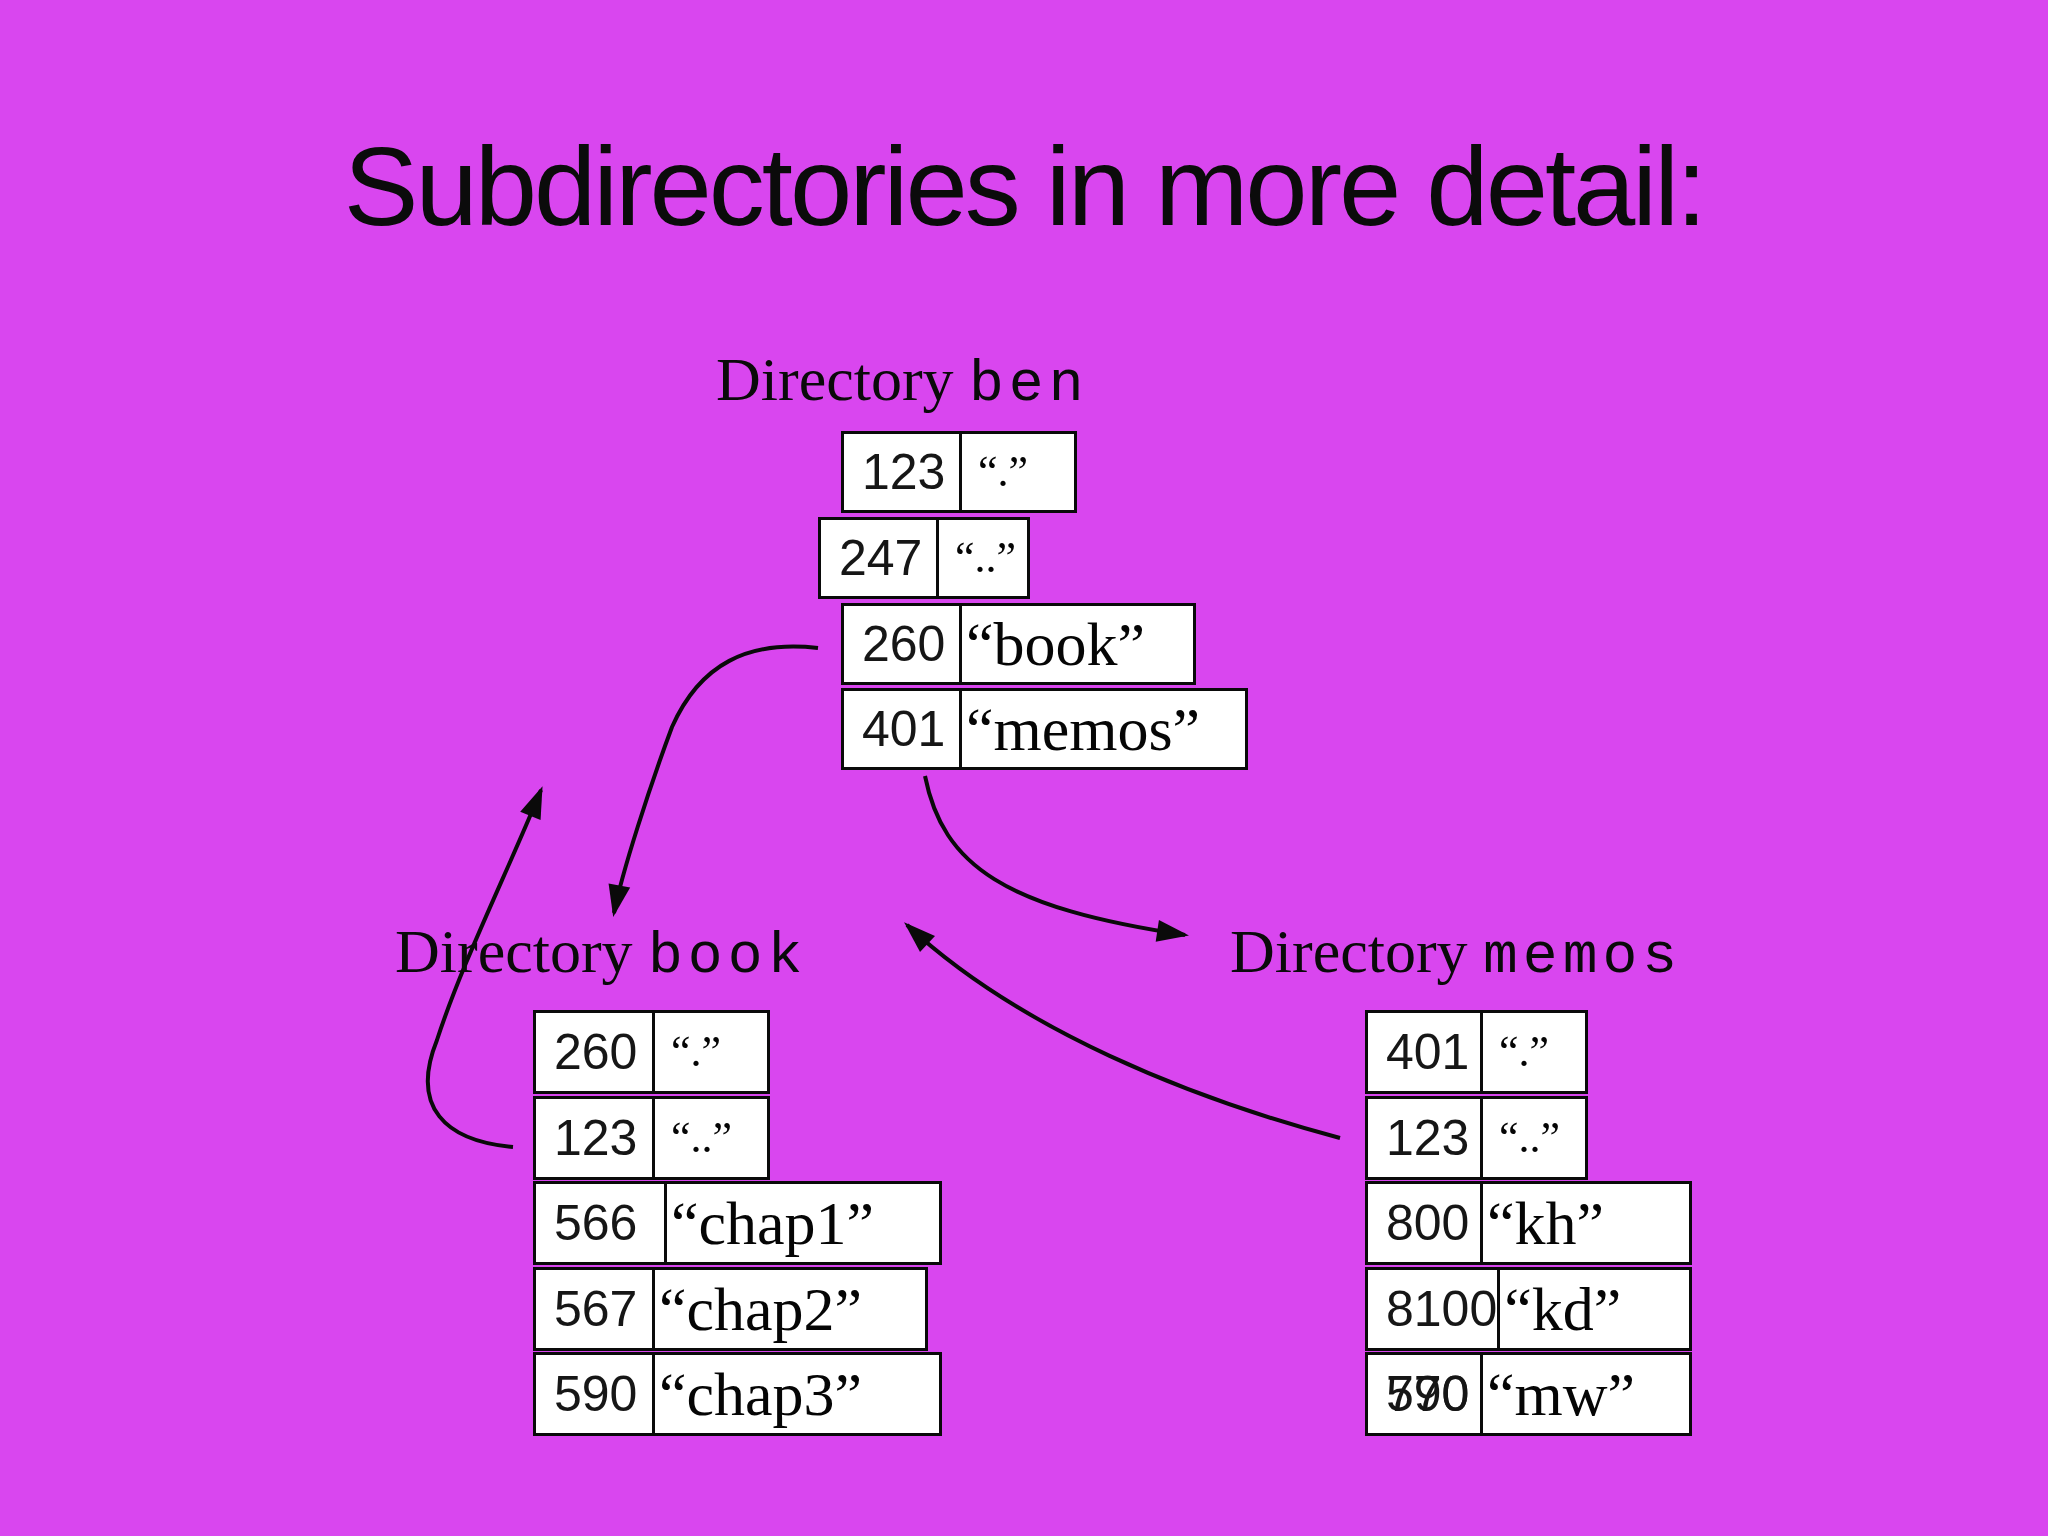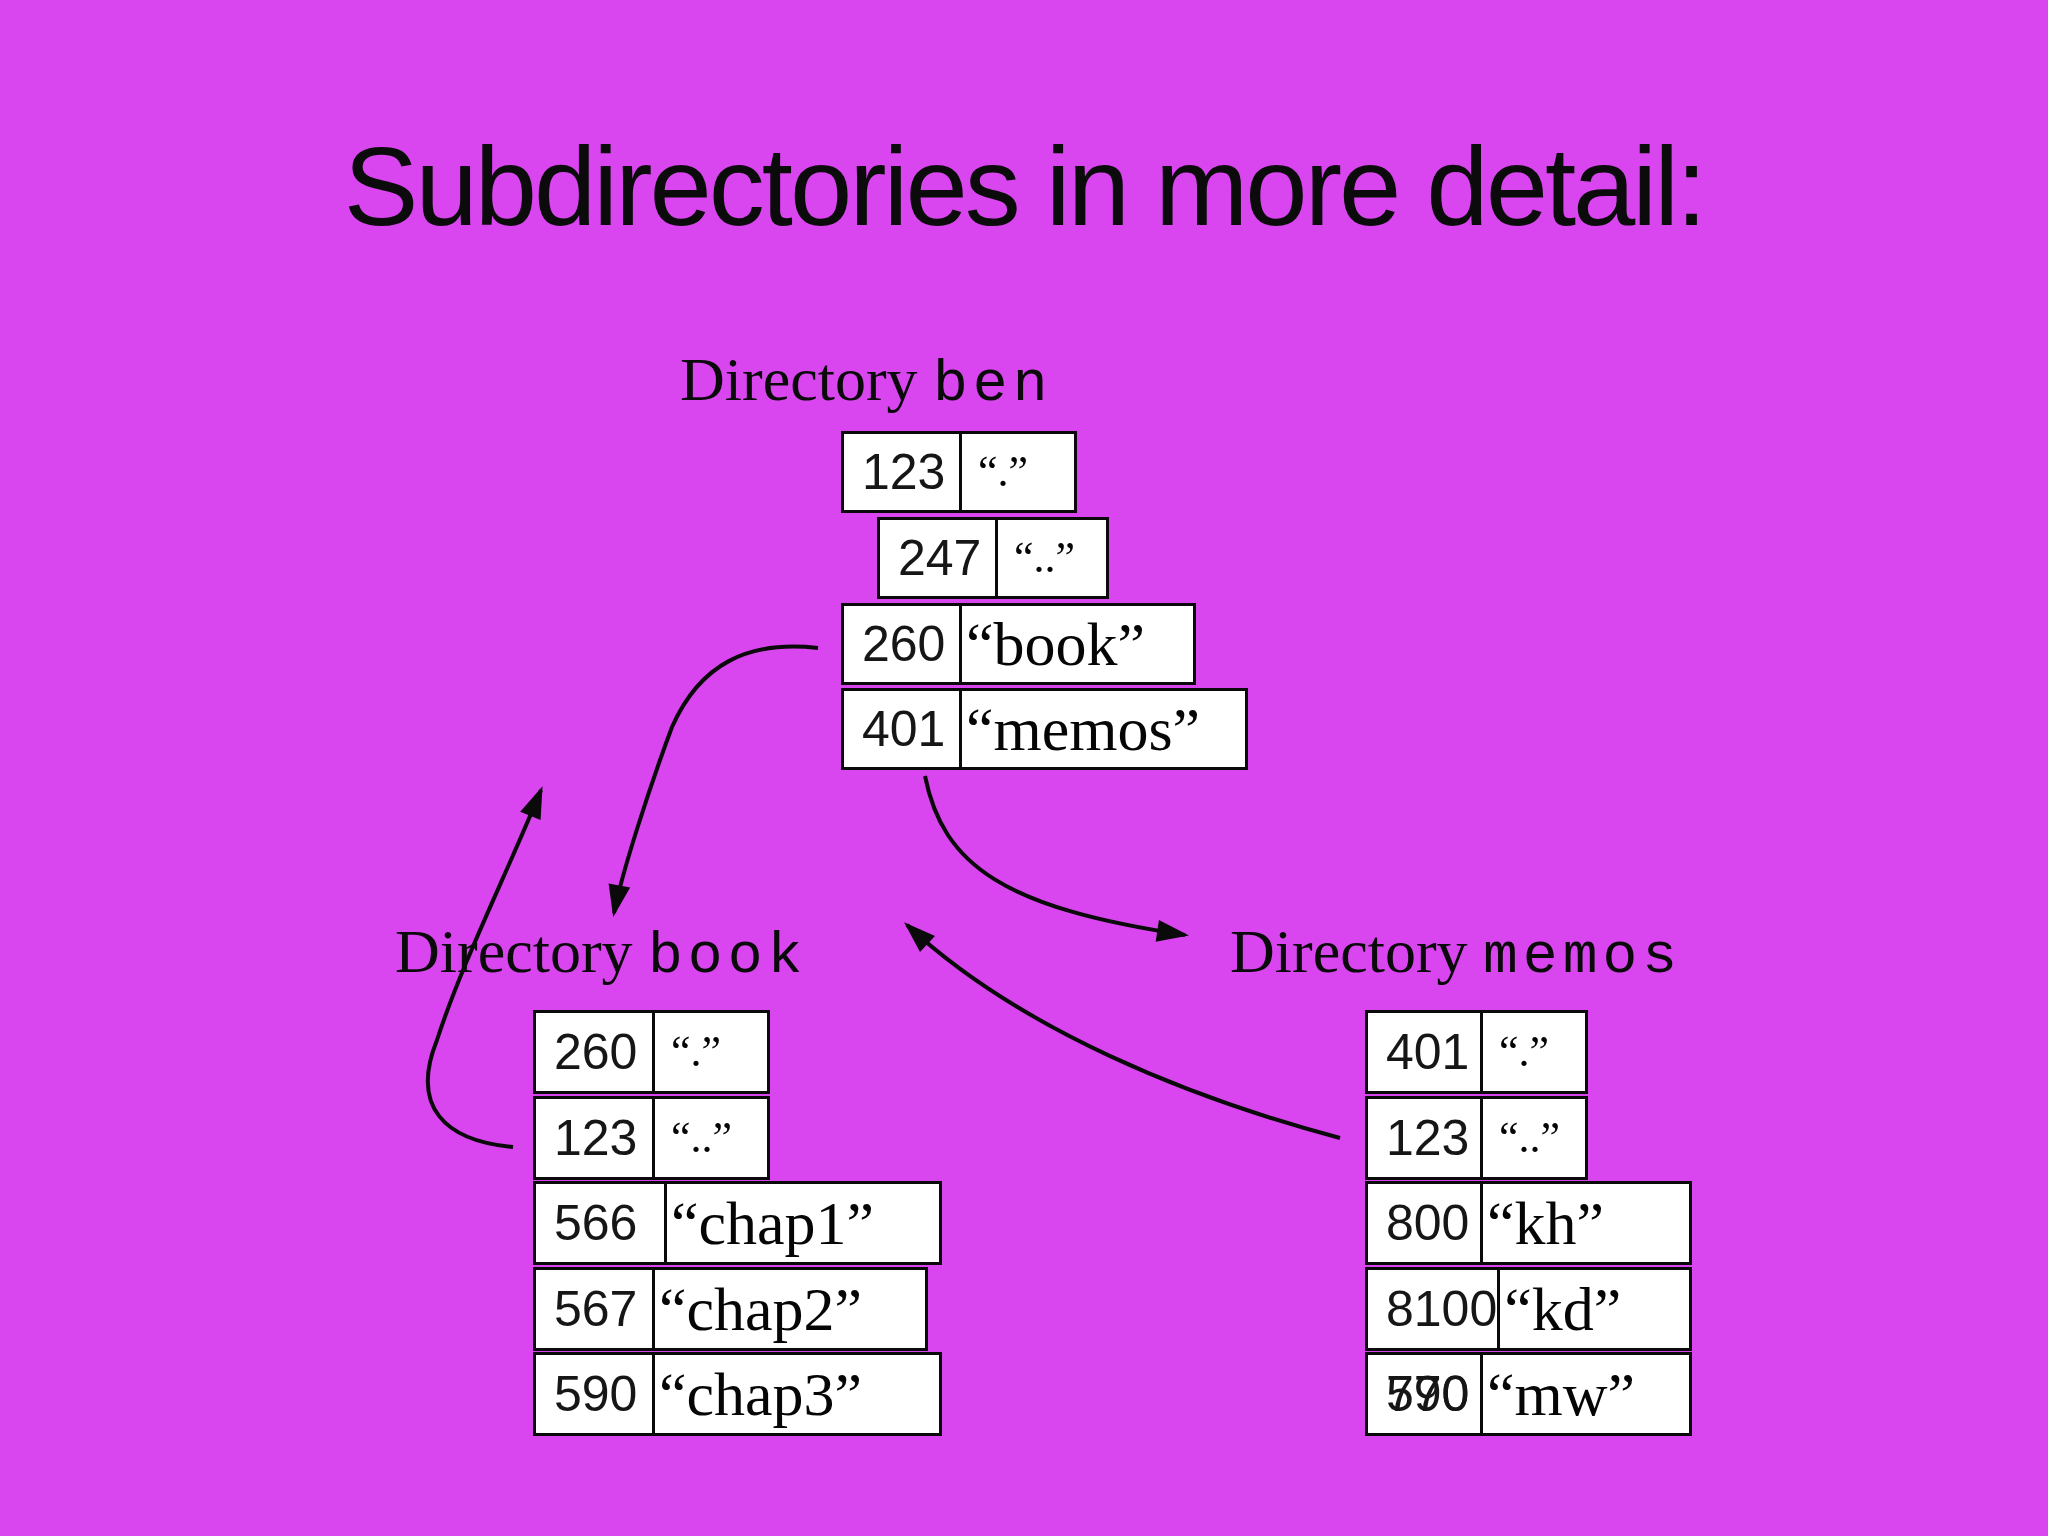--- a/index.html
+++ b/index.html
@@ -4,21 +4,21 @@
 <style>
   html,body{margin:0;padding:0;background:#fff;}
   .slide{position:relative;width:2048px;height:1536px;background:#d946ef;overflow:hidden;
          font-family:"Liberation Serif",serif;color:#000;}
   .main-title{position:absolute;left:0;top:122px;width:2048px;text-align:center;
          font-family:"Liberation Sans",sans-serif;font-size:112px;letter-spacing:-3px;
          color:#0b0b0b;white-space:nowrap;}
   .dir-title{position:absolute;font-size:62px;line-height:1;white-space:nowrap;color:#0a0a0a;}
   .dir-title .mono{font-family:"Liberation Mono","DejaVu Sans Mono",monospace;
          font-size:58px;letter-spacing:5px;}
-  .dir-title.ben{left:680px;top:348px;}
+  .dir-title.ben{left:716px;top:348px;}
   .dir-title.book{left:395px;top:920px;}
   .dir-title.memos{left:1230px;top:920px;}
 
   .row{position:absolute;display:flex;box-sizing:border-box;border:3px solid #0a0a0a;background:#fff;}
   .row.h-ben{height:82px;}
   .row.h-sub{height:84px;}
   .num{flex:0 0 var(--numw);display:flex;align-items:center;box-sizing:border-box;
        padding-left:18px;font-family:"Liberation Sans",sans-serif;font-size:50px;color:#161616;
        position:relative;}
   .name{flex:1;display:flex;align-items:center;box-sizing:border-box;border-left:3px solid #0a0a0a;
@@ -37,21 +37,21 @@
   <div class="dir-title ben"><span>Directory</span>&nbsp;<span class="mono">ben</span></div>
 
   <div class="dir-title book"><span>Directory</span>&nbsp;<span class="mono">book</span></div>
 
   <div class="dir-title memos"><span>Directory</span>&nbsp;<span class="mono">memos</span></div>
 
   <div class="row h-ben" style="--numw:115px;left:841px;top:431px;width:236px;">
     <div class="num">123</div>
     <div class="name">“.”</div>
   </div>
-  <div class="row h-ben" style="--numw:115px;left:877px;top:517px;width:232px;">
+  <div class="row h-ben" style="--numw:115px;left:818px;top:517px;width:212px;">
     <div class="num">247</div>
     <div class="name">“..”</div>
   </div>
   <div class="row h-ben wide" style="--numw:115px;left:841px;top:603px;width:355px;">
     <div class="num">260</div>
     <div class="name">“book”</div>
   </div>
   <div class="row h-ben wide" style="--numw:115px;left:841px;top:688px;width:407px;">
     <div class="num">401</div>
     <div class="name">“memos”</div>

